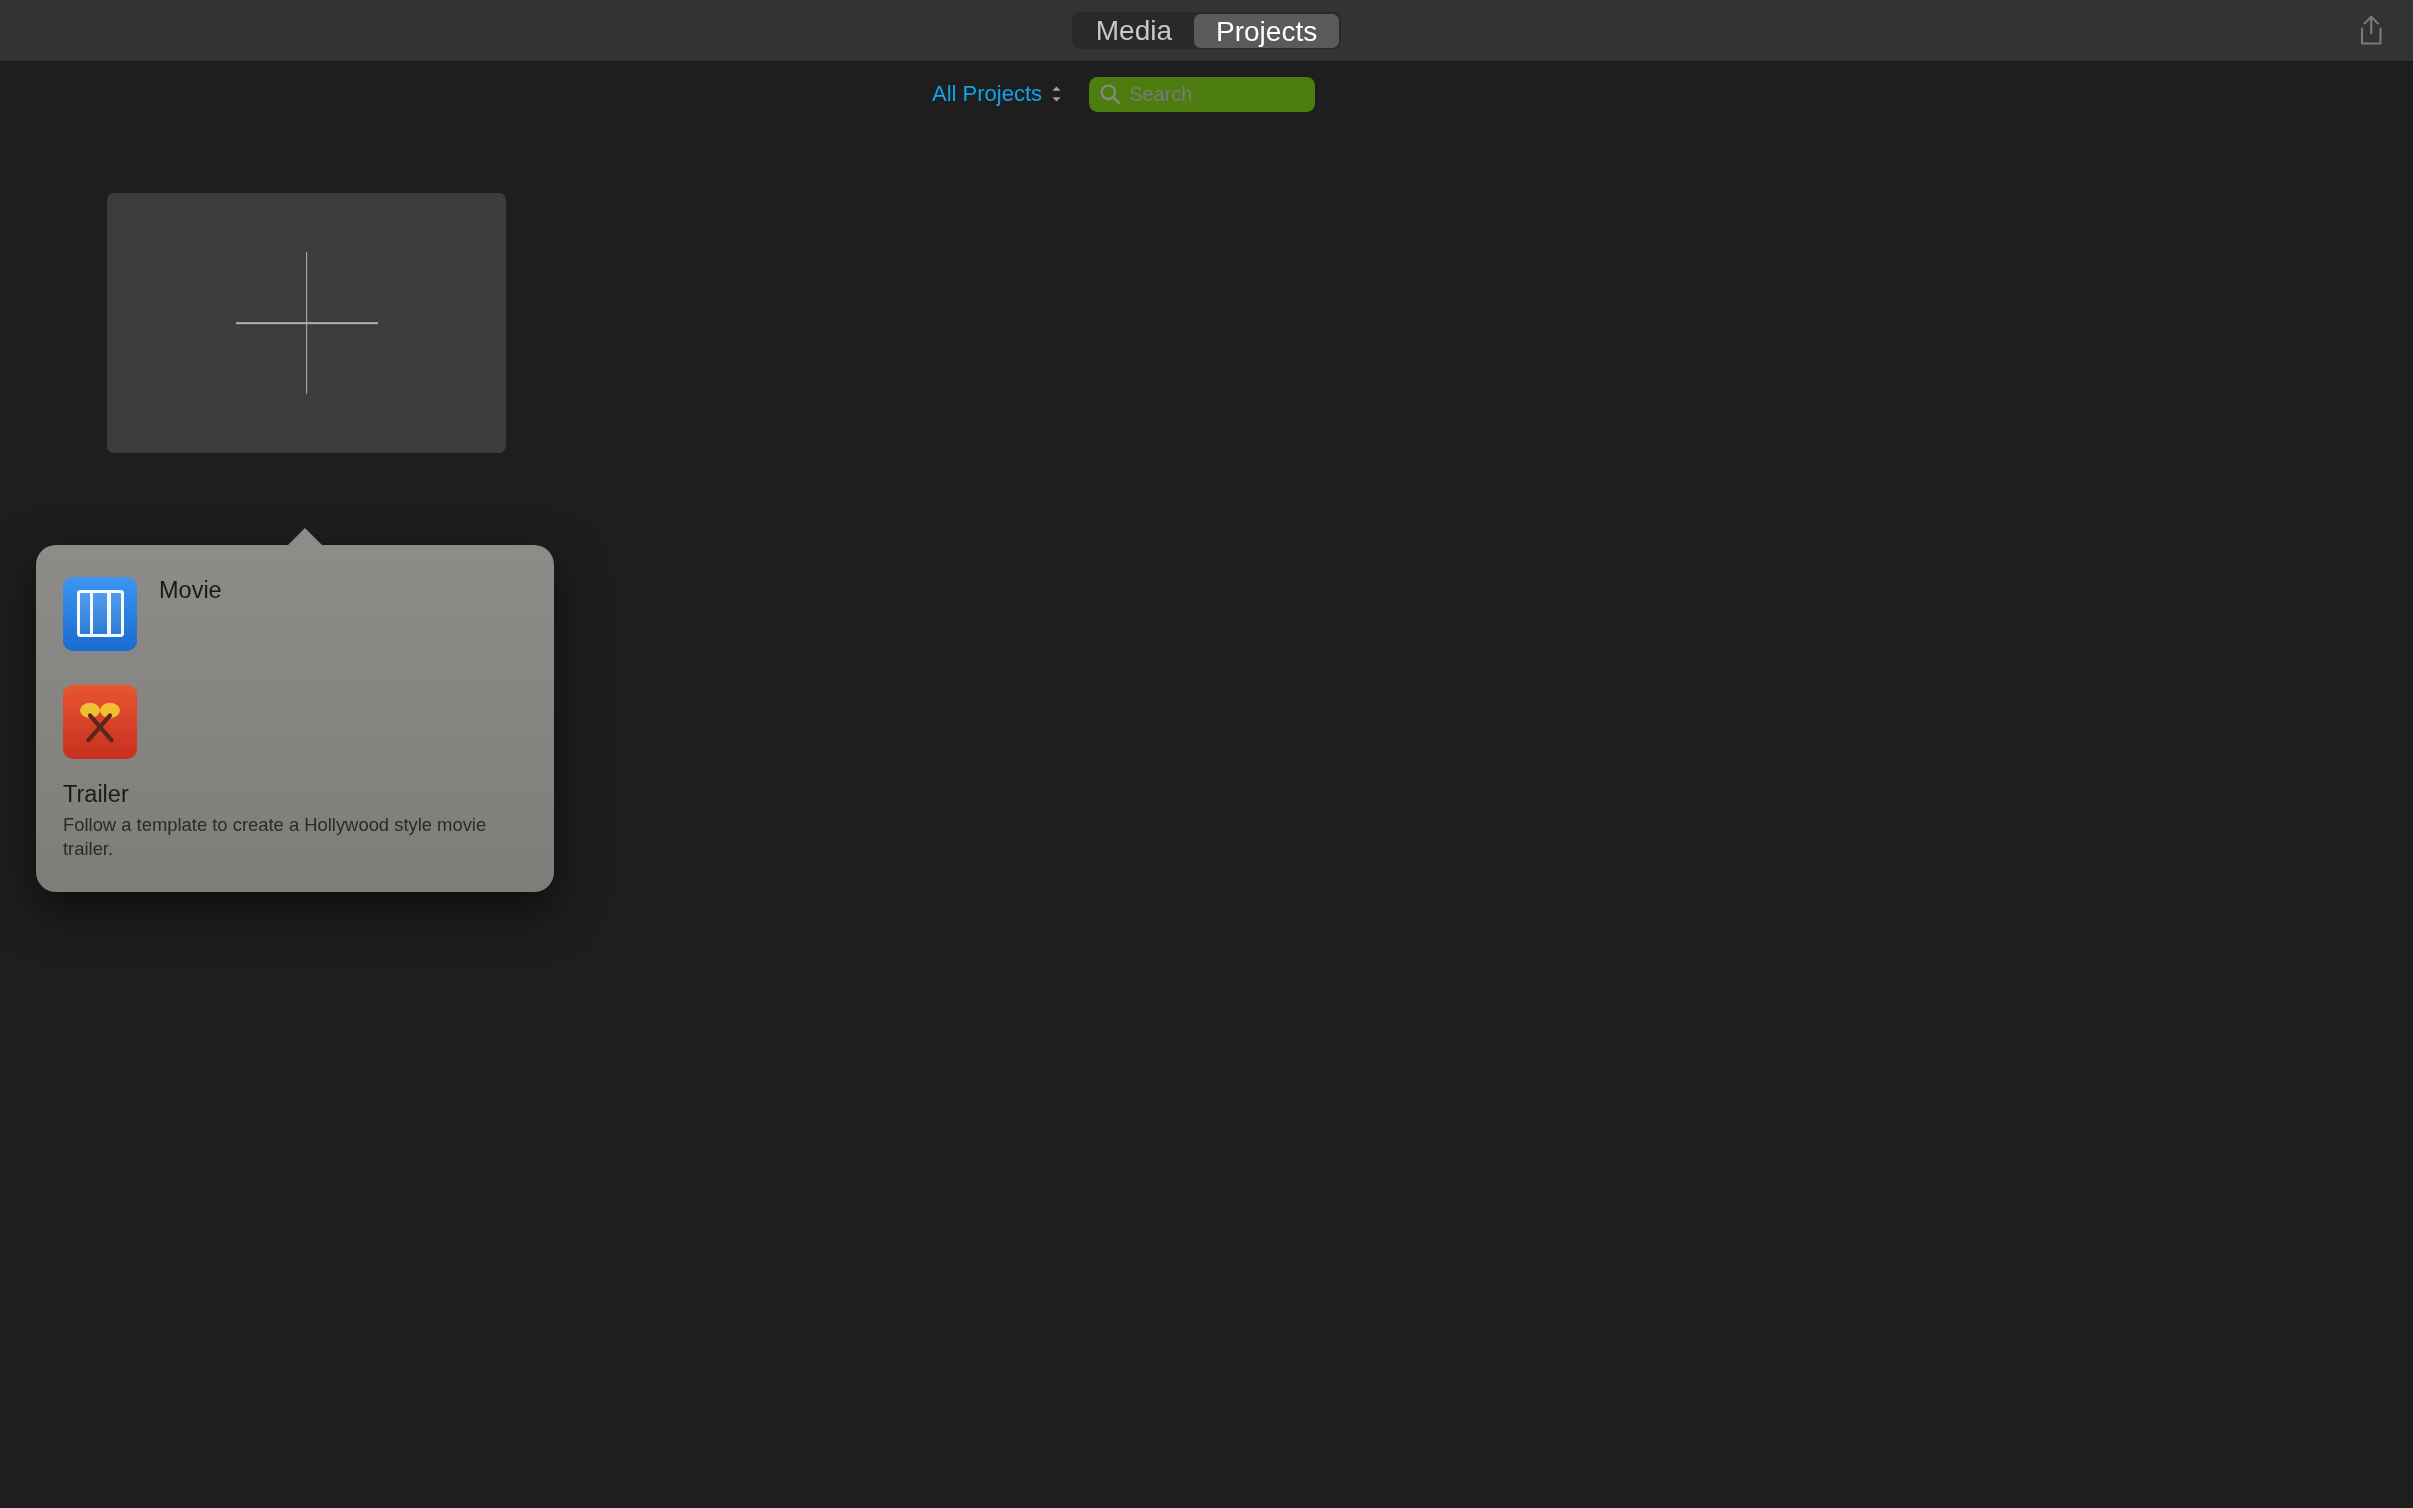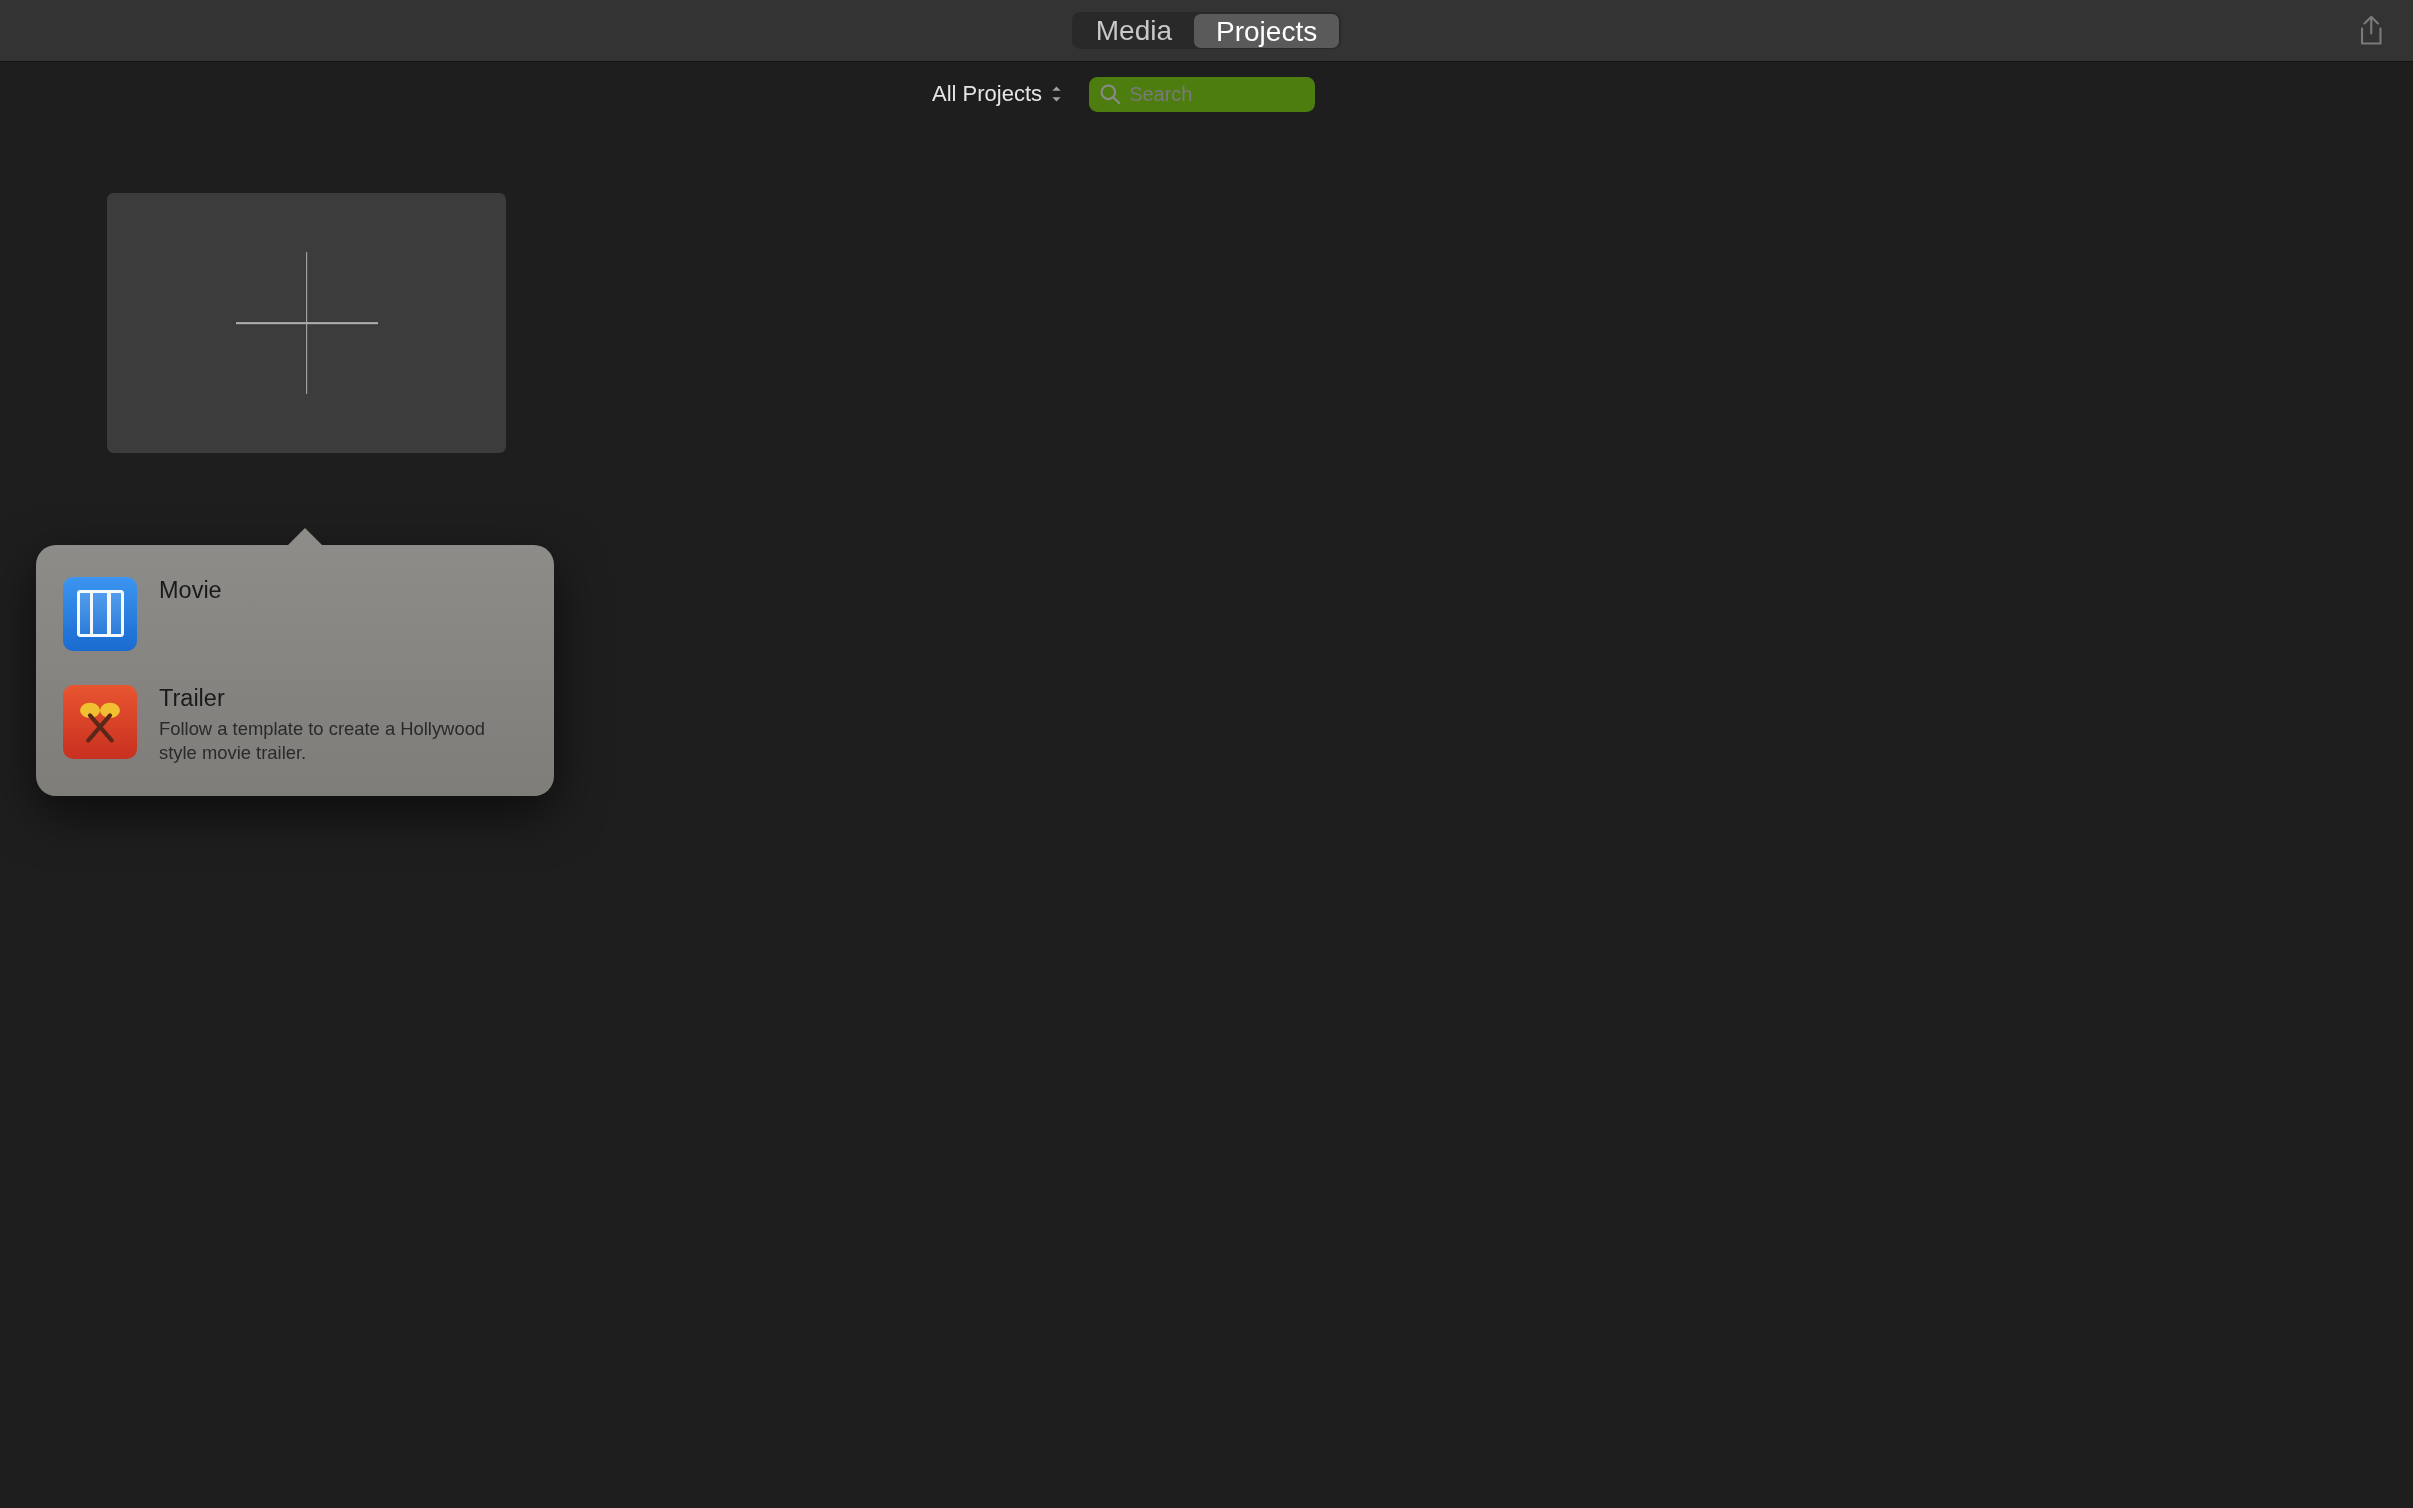--- a/index.html
+++ b/index.html
@@ -80,21 +80,21 @@
       display: flex;
       align-items: center;
       padding: 0 34px;
       gap: 25px;
     }
 
     .filter-dropdown {
       display: flex;
       align-items: center;
       gap: 6.7px;
-      color: #e5e5e5;
+      color: #0ea5e9;
       font-size: 22px;
       margin-left: 898px;
     }
 
     .chevron-icon-svg {
       width: 15px;
       height: 20px;
       fill: #a0a0a0;
     }
 
@@ -202,20 +202,21 @@
 
     .popover-item {
       display: flex;
       gap: 22px;
       padding: 8.4px 0;
       align-items: flex-start;
     }
 
     .popover-item + .popover-item {
       margin-top: 17px;
+      flex-direction: column;
     }
 
     .popover-icon {
       width: 74px;
       height: 74px;
       border-radius: 10px;
       flex-shrink: 0;
       display: flex;
       align-items: center;
       justify-content: center;

